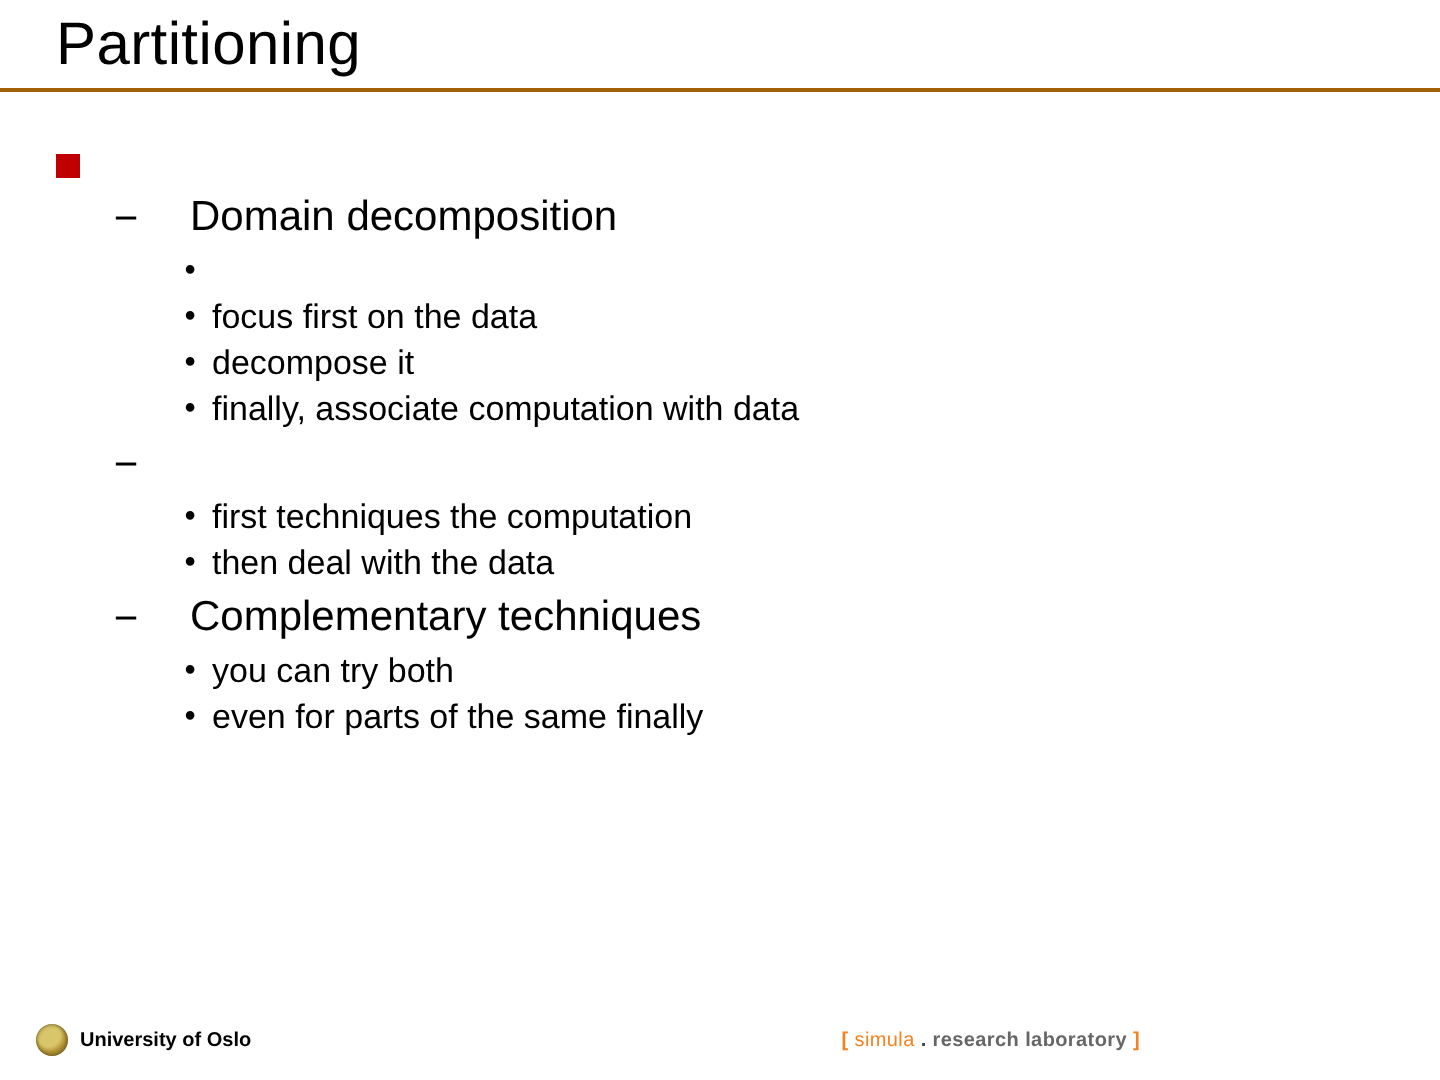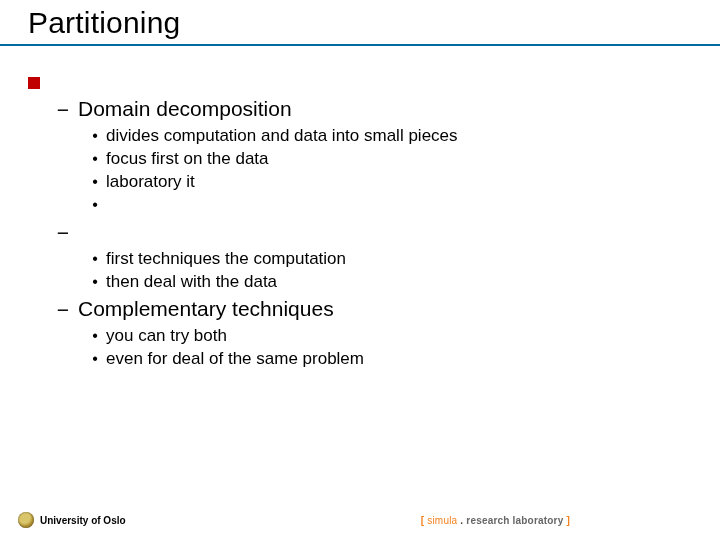--- a/index.html
+++ b/index.html
@@ -2,34 +2,34 @@
 <html><head>
 <meta charset="utf-8">
 <style>
   * { margin: 0; padding: 0; box-sizing: border-box; }
   html, body { width: 720px; height: 540px; font-family: Arial, Helvetica, sans-serif; background: #fff; color: #000; }
   .slide { position: relative; width: 720px; height: 540px; }
   .title {
     font-size: 30px;
     font-weight: 400;
     padding: 6px 12px 4px 28px;
-    border-bottom: 2px solid #0369a1;
+    border-bottom: 2px solid #a16207;
     letter-spacing: 0.2px;
   }
   .content { padding: 16px 28px 0 28px; }
   .lvl1 { display: flex; margin: 6px 0 8px 0; }
   .lvl1-bullet {
     width: 12px; height: 12px; background: #c00000; flex:none; margin-top:9px; margin-right:12px;
   }
   .lvl1-text { font-size: 24px; }
   .lvl2 { display:flex; margin: 4px 0 2px 28px; }
   .lvl2-dash {
     flex:none; font-size:21px; margin-right:8px; width:14px; text-align:center; line-height:26px;
   }
-  .lvl2-text { font-size: 21px; }
+  .lvl2-text { font-size: 21px; margin-left: 17px; }
   .lvl3 { display:flex; margin: 1px 0 1px 60px; }
   .lvl3-dot {
     flex:none; width:14px; font-size:16px; line-height:22px; text-align:center; color:#000; margin-right:4px;
   }
   .lvl3-text { font-size: 17px; line-height:22px; }
   .footer {
     position:absolute; left:0; bottom:8px; width:584px; height:24px;
     display:flex; align-items:center; justify-content:space-between;
     padding: 0 14px 0 18px;
     font-size:9px;
@@ -58,32 +58,32 @@
     <div class="lvl1">
       <div class="lvl1-bullet"></div>
     </div>
 
     <div class="lvl2">
       <div class="lvl2-dash">−</div>
       <div class="lvl2-text">Domain decomposition</div>
     </div>
     <div class="lvl3">
       <div class="lvl3-dot">•</div>
-      <div class="lvl3-text">divides computation and data into small pieces</div>
     </div>
     <div class="lvl3">
       <div class="lvl3-dot">•</div>
       <div class="lvl3-text">focus first on the data</div>
     </div>
     <div class="lvl3">
       <div class="lvl3-dot">•</div>
-      <div class="lvl3-text">laboratory it</div>
+      <div class="lvl3-text">decompose it</div>
     </div>
     <div class="lvl3">
       <div class="lvl3-dot">•</div>
+      <div class="lvl3-text">finally, associate computation with data</div>
     </div>
 
     <div class="lvl2">
       <div class="lvl2-dash">−</div>
     </div>
     <div class="lvl3">
       <div class="lvl3-dot">•</div>
       <div class="lvl3-text">first techniques the computation</div>
     </div>
     <div class="lvl3">
@@ -94,21 +94,21 @@
     <div class="lvl2">
       <div class="lvl2-dash">−</div>
       <div class="lvl2-text">Complementary techniques</div>
     </div>
     <div class="lvl3">
       <div class="lvl3-dot">•</div>
       <div class="lvl3-text">you can try both</div>
     </div>
     <div class="lvl3">
       <div class="lvl3-dot">•</div>
-      <div class="lvl3-text">even for deal of the same problem</div>
+      <div class="lvl3-text">even for parts of the same finally</div>
     </div>
 
   </div>
 
   <div class="footer">
     <div class="footer-left">
       <div class="seal"></div>
       <span>University of Oslo</span>
     </div>
     <div class="footer-right">

